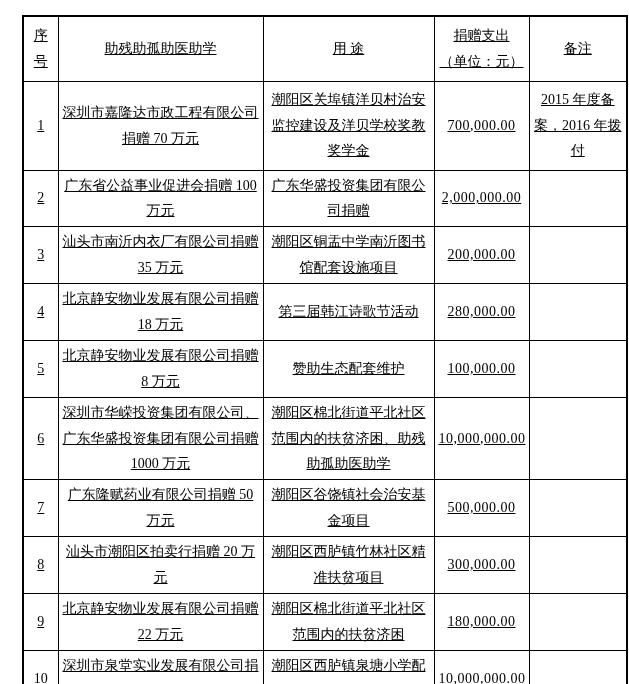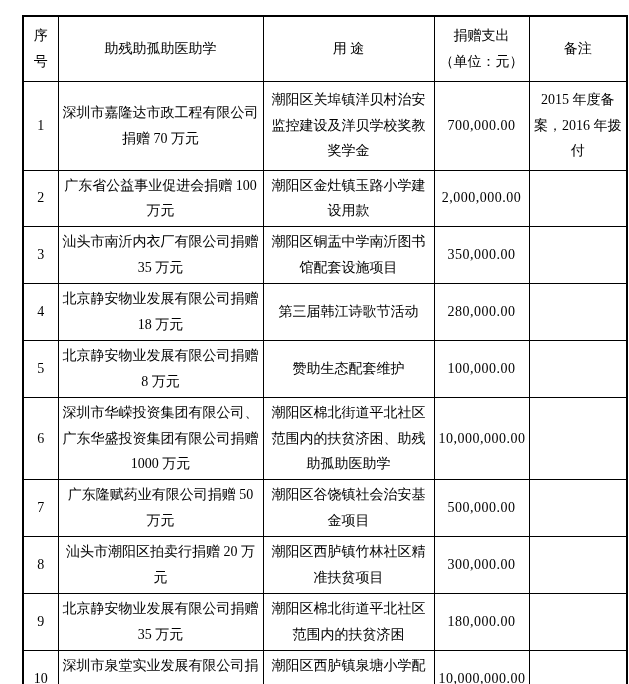--- a/index.html
+++ b/index.html
@@ -8,20 +8,21 @@
     background: #ffffff;
     width: 629px;
     height: 684px;
     font-family: "Liberation Serif", "DejaVu Serif", serif;
     color: #000000;
   }
   .page {
     width: 629px;
     height: 684px;
     overflow: hidden;
+    text-decoration: underline;
   }
   table.donation {
     border-collapse: collapse;
     table-layout: fixed;
     margin: 15px 0 0 22px;
     width: 604px;
     border: 2px solid #000000;
     background: #ffffff;
   }
   table.donation th,
@@ -95,29 +96,29 @@
       <tr class="row-1">
         <td class="c-no">1</td>
         <td class="c-donor">深圳市嘉隆达市政工程有限公司捐赠 70 万元</td>
         <td class="c-purpose">潮阳区关埠镇洋贝村治安监控建设及洋贝学校奖教奖学金</td>
         <td class="c-amount">700,000.00</td>
         <td class="c-remark">2015 年度备案，2016 年拨付</td>
       </tr>
       <tr class="row-2">
         <td class="c-no">2</td>
         <td class="c-donor">广东省公益事业促进会捐赠 100 万元</td>
-        <td class="c-purpose">潮阳区金灶镇玉路小学建设用款</td>
+        <td class="c-purpose">广东华盛投资集团有限公司捐赠</td>
         <td class="c-amount">2,000,000.00</td>
         <td class="c-remark"></td>
       </tr>
       <tr class="row-3">
         <td class="c-no">3</td>
         <td class="c-donor">汕头市南沂内衣厂有限公司捐赠 35 万元</td>
         <td class="c-purpose">潮阳区铜盂中学南沂图书馆配套设施项目</td>
-        <td class="c-amount">350,000.00</td>
+        <td class="c-amount">200,000.00</td>
         <td class="c-remark"></td>
       </tr>
       <tr class="row-4">
         <td class="c-no">4</td>
         <td class="c-donor">北京静安物业发展有限公司捐赠 18 万元</td>
         <td class="c-purpose">第三届韩江诗歌节活动</td>
         <td class="c-amount">280,000.00</td>
         <td class="c-remark"></td>
       </tr>
       <tr class="row-5">
@@ -143,21 +144,21 @@
       </tr>
       <tr class="row-8">
         <td class="c-no">8</td>
         <td class="c-donor">汕头市潮阳区拍卖行捐赠 20 万元</td>
         <td class="c-purpose">潮阳区西胪镇竹林社区精准扶贫项目</td>
         <td class="c-amount">300,000.00</td>
         <td class="c-remark"></td>
       </tr>
       <tr class="row-9">
         <td class="c-no">9</td>
-        <td class="c-donor">北京静安物业发展有限公司捐赠 35 万元</td>
+        <td class="c-donor">北京静安物业发展有限公司捐赠 22 万元</td>
         <td class="c-purpose">潮阳区棉北街道平北社区范围内的扶贫济困</td>
         <td class="c-amount">180,000.00</td>
         <td class="c-remark"></td>
       </tr>
       <tr class="row-10">
         <td class="c-no">10</td>
         <td class="c-donor">深圳市泉堂实业发展有限公司捐赠 1000 万元</td>
         <td class="c-purpose">潮阳区西胪镇泉塘小学配套建设</td>
         <td class="c-amount">10,000,000.00</td>
         <td class="c-remark"></td>

